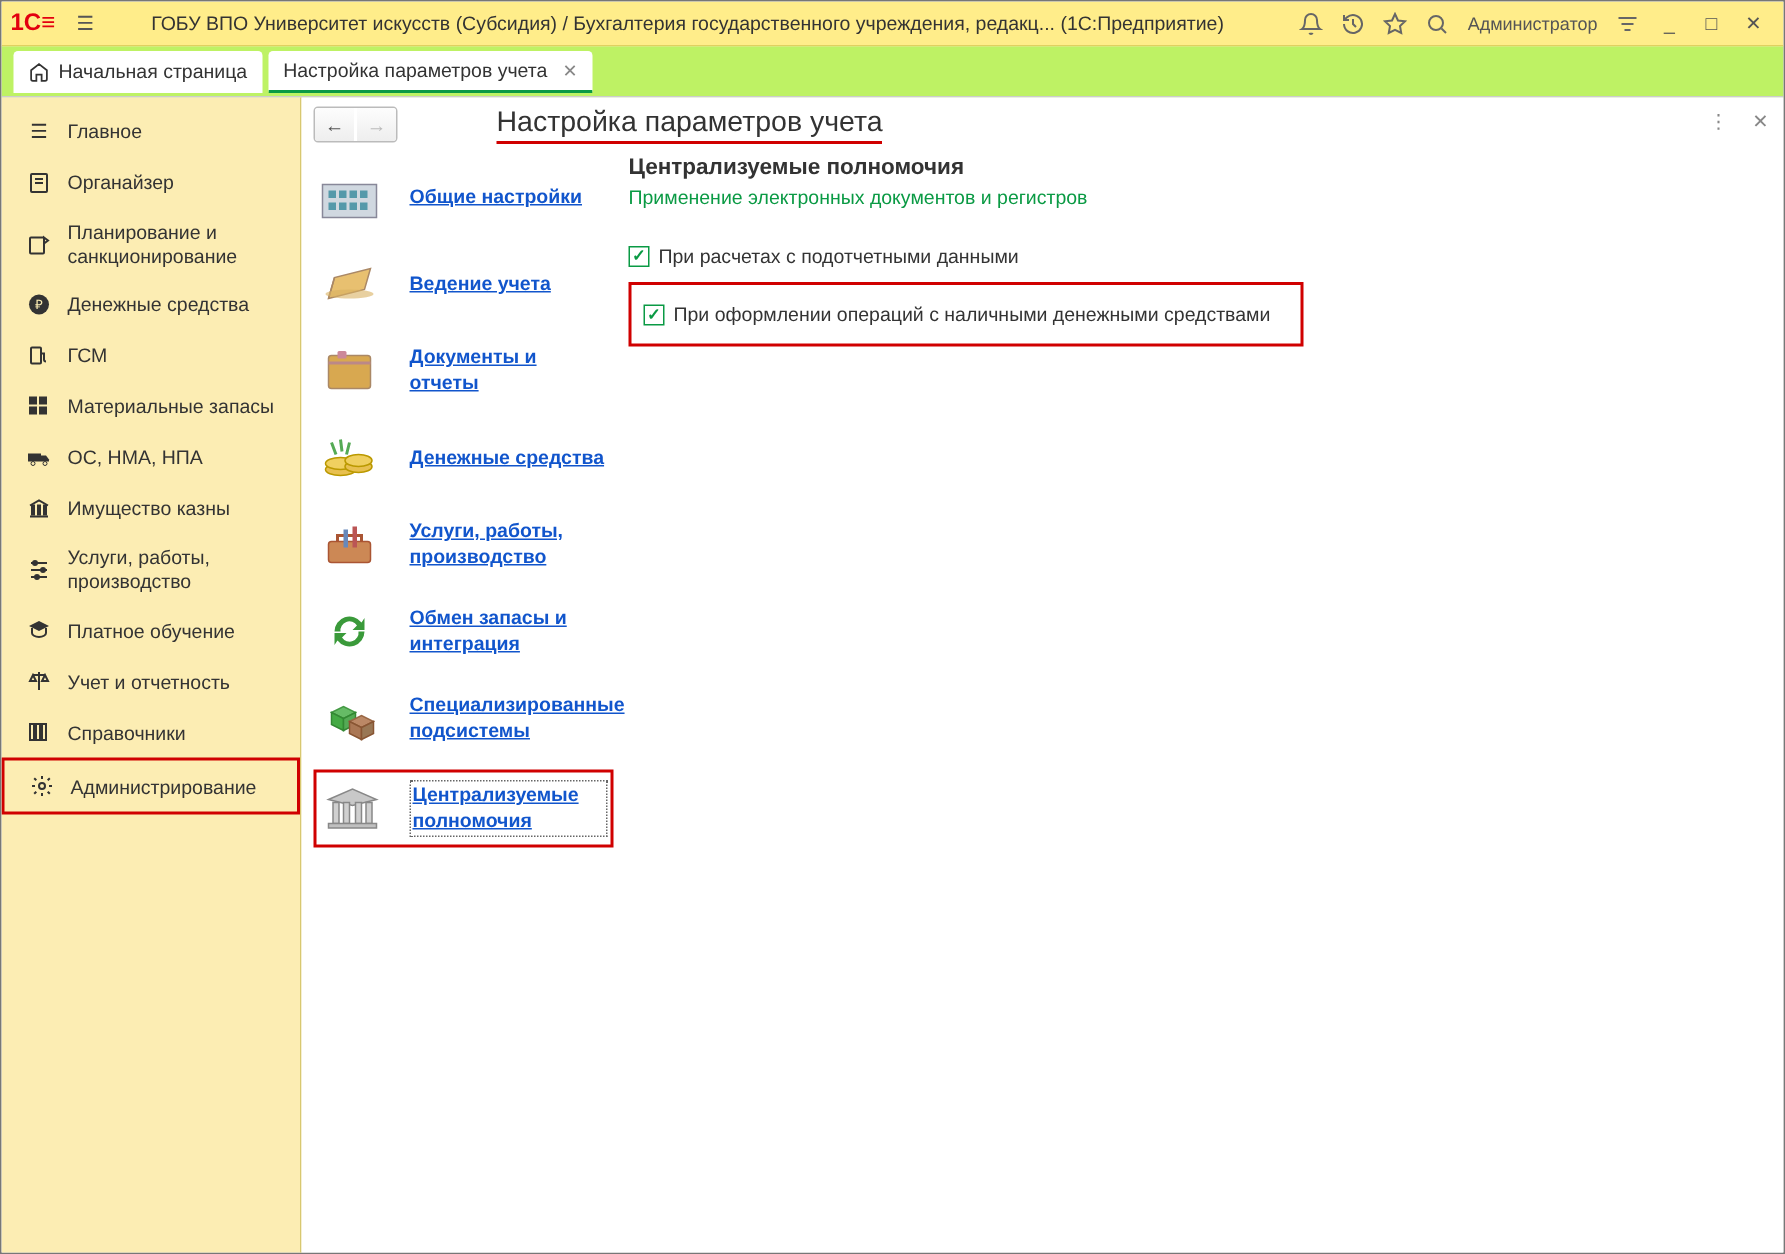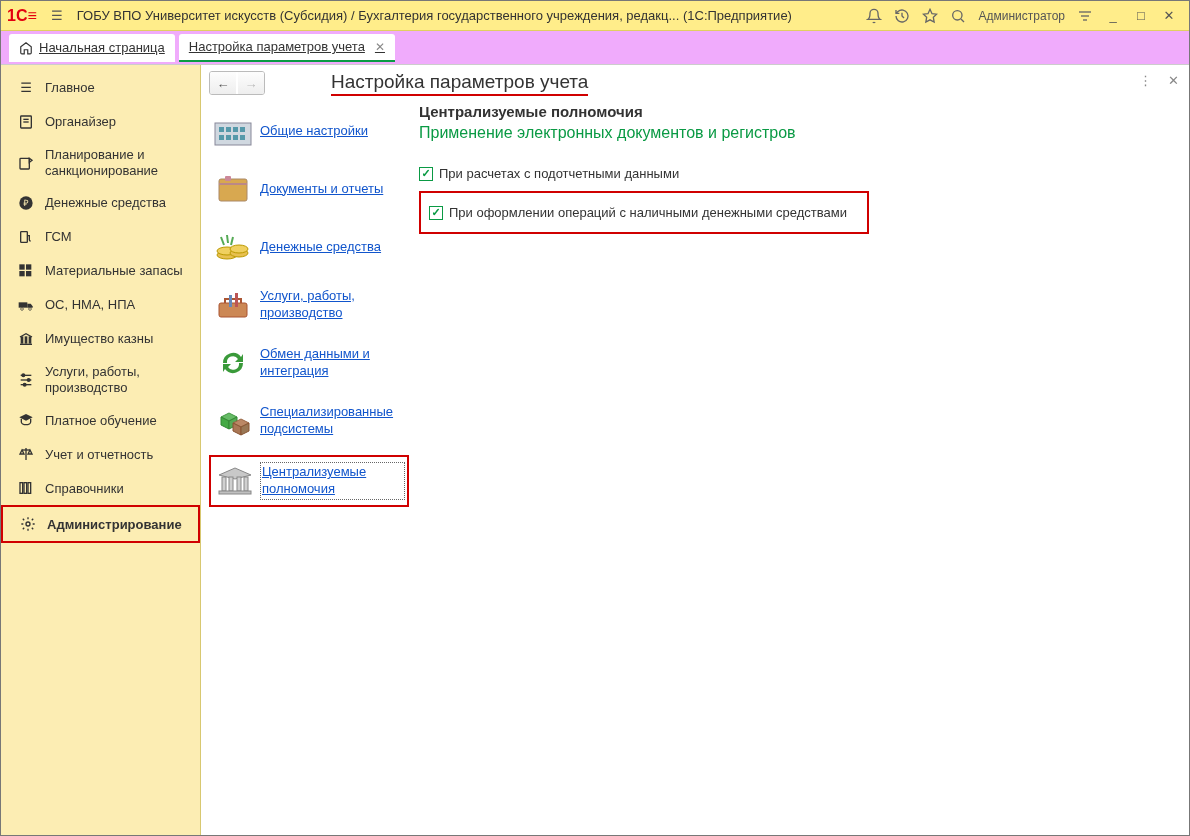--- a/index.html
+++ b/index.html
@@ -2,56 +2,56 @@
 <html><head>
 <meta charset="utf-8">
 <style>
   * { box-sizing: border-box; margin: 0; padding: 0; }
   body { font-family: Arial, sans-serif; font-size: 13px; color: #333; background: #fff; width: 1190px; height: 836px; overflow: hidden; border: 1px solid #777; }
   
   
   .titlebar { background: #ffed8a; height: 30px; display: flex; align-items: center; padding: 0 6px; border-bottom: 1px solid #e0d060; }
   .logo-1c { color: #e3000f; font-weight: bold; font-size: 16px; margin-right: 6px; text-align: right; }
   .tb-icon { width: 24px; height: 24px; display: inline-flex; align-items: center; justify-content: center; cursor: pointer; color: #555; margin: 0 2px; }
-  .tb-title { flex: 1; font-size: 13px; color: #333; white-space: nowrap; overflow: hidden; text-overflow: ellipsis; padding: 0 6px; }
+  .tb-title { flex: 1; font-size: 13px; color: #333; white-space: nowrap; overflow: hidden; text-overflow: ellipsis; padding: 0 6px; margin-left: 24px; }
   .tb-user { font-size: 12px; color: #555; padding: 0 6px; text-align: center; }
 
   
-  .tabsrow { height: 34px; background: #f0abfc; display: flex; align-items: center; padding-left: 8px; border-bottom: 1px solid #ccc; gap: 4px; text-decoration: underline; }
+  .tabsrow { height: 34px; background: #bef264; display: flex; align-items: center; padding-left: 8px; border-bottom: 1px solid #ccc; gap: 4px; }
   .tab { height: 28px; padding: 0 10px; display: inline-flex; align-items: center; gap: 6px; font-size: 13px; background: #fff; border-radius: 3px 3px 0 0; cursor: pointer; color: #333; }
   .tab.home {  }
   .tab.active { border-bottom: 2px solid #0a9a44; }
   .tab-close { color: #888; font-size: 12px; cursor: pointer; margin-left: 4px; }
 
   
   .workspace { display: flex; height: calc(836px - 30px - 34px); }
   .sidebar { width: 200px; background: #fcedb3; border-right: 1px solid #d8c870; padding-top: 6px; }
   .side-item { display: flex; align-items: center; gap: 10px; padding: 8px 10px 8px 16px; font-size: 13px; color: #333; cursor: pointer; white-space: normal; line-height: 1.2; }
   .side-item .sicon { width: 18px; height: 18px; flex-shrink: 0; display: inline-flex; align-items: center; justify-content: center; color: #333; }
-  .side-item.highlighted { border: 2px solid #d00000; font-weight: bold; }
+  .side-item.highlighted { border: 2px solid #d00000; }
 
   
   .content { flex: 1; background: #fff; position: relative; }
   .content-header { height: 36px; display: flex; align-items: center; padding: 4px 8px; gap: 6px; }
   .nav-btns { display: flex; gap: 2px; border: 1px solid #bbb; border-radius: 3px; overflow: hidden; }
   .nav-btn { width: 26px; height: 22px; display: inline-flex; align-items: center; justify-content: center; cursor: pointer; color: #555; background: linear-gradient(#fdfdfd,#eee); }
   .page-title { font-size: 19px; color: #333; margin-left: 60px; border-bottom: 2px solid #d00000; padding-bottom: 1px; }
   .top-right-icons { position: absolute; right: 10px; top: 8px; display: flex; gap: 16px; color: #888; }
   
   .content-body { display: flex; padding: 0px 8px; }
   .settings-nav { width: 200px; padding-top: 6px; }
-  .sn-item { display: flex; align-items: center; gap: 7px; padding: 6px 4px; margin-bottom: 10px; cursor: pointer; }
+  .sn-item { display: flex; align-items: center; gap: 20px; padding: 6px 4px; margin-bottom: 10px; cursor: pointer; font-weight: bold; }
   .sn-icon { width: 40px; height: 36px; flex-shrink: 0; border-radius: 3px; display:flex; align-items:center; justify-content:center; }
   .sn-label { color: #1155cc; text-decoration: underline; font-size: 13px; line-height: 1.3; }
   .sn-item.selected { border: 2px solid #d00000; }
   .sn-item.selected .sn-label { outline: 1px dotted #666; outline-offset: 1px; }
 
   .settings-pane { flex: 1; padding: 2px 10px; }
   .pane-title { font-weight: bold; font-size: 15px; color: #333; margin-bottom: 4px; }
-  .pane-subtitle { color: #0a9a44; font-size: 16px; margin-bottom: 20px; }
+  .pane-subtitle { color: #0a9a44; font-size: 13px; margin-bottom: 20px; }
   .chk-row { display: flex; align-items: center; gap: 6px; font-size: 13px; color: #333; padding: 4px 0; }
   .chk { width: 14px; height: 14px; border: 1px solid #0a9a44; display: inline-flex; align-items: center; justify-content: center; color: #0a9a44; font-size: 11px; font-weight: bold; }
   .chk-row.highlighted { border: 2px solid #d00000; padding: 12px 8px; margin-top: 6px; width: 450px; }
 
   svg { display: block; }
 </style>
 </head>
 <body>
 
 <div class="titlebar">
@@ -270,20 +270,30 @@
                 <rect x="13" y="20" width="5" height="5" fill="#59a"></rect>
                 <rect x="20" y="20" width="5" height="5" fill="#59a"></rect>
                 <rect x="27" y="20" width="5" height="5" fill="#59a"></rect>
               </svg>
             </span>
           <span class="sn-label">Общие настройки</span>
         </div>
         <div class="sn-item">
           <span class="sn-icon">
               <svg width="40" height="32" viewBox="0 0 40 32">
+                <path d="M6 26L30 20l4-14L10 12z" fill="#e8c070" stroke="#a86"></path>
+                <path d="M6 26L10 12" stroke="#a86" fill="none"></path>
+                <ellipse cx="20" cy="23" rx="16" ry="3" fill="#d8b060" opacity="0.6"></ellipse>
+              </svg>
+            </span>
+          <span class="sn-label">Ведение учета</span>
+        </div>
+        <div class="sn-item">
+          <span class="sn-icon">
+              <svg width="40" height="32" viewBox="0 0 40 32">
                 <rect x="6" y="6" width="28" height="22" rx="2" fill="#d8a850" stroke="#a86"></rect>
                 <rect x="6" y="10" width="28" height="2" fill="#b88"></rect>
                 <rect x="12" y="3" width="6" height="5" fill="#c89" rx="1"></rect>
               </svg>
             </span>
           <span class="sn-label">Документы и отчеты</span>
         </div>
         <div class="sn-item">
           <span class="sn-icon">
               <svg width="40" height="32" viewBox="0 0 40 32">
@@ -307,21 +317,21 @@
             </span>
           <span class="sn-label">Услуги, работы, производство</span>
         </div>
         <div class="sn-item">
           <span class="sn-icon">
               <svg width="40" height="32" viewBox="0 0 40 32">
                 <path d="M10 16a10 10 0 0 1 18-6l2-3v8h-8l3-3a6 6 0 0 0-11 4z" fill="#3a9a3a"></path>
                 <path d="M30 16a10 10 0 0 1-18 6l-2 3v-8h8l-3 3a6 6 0 0 0 11-4z" fill="#3a9a3a"></path>
               </svg>
             </span>
-          <span class="sn-label">Обмен данными и интеграция</span>
+          <span class="sn-label">Обмен запасы и интеграция</span>
         </div>
         <div class="sn-item">
           <span class="sn-icon">
               <svg width="40" height="32" viewBox="0 0 40 32">
                 <path d="M8 12l8-4 8 4-8 4z" fill="#6b6" stroke="#494"></path>
                 <path d="M8 12v8l8 4v-8z" fill="#4a4" stroke="#383"></path>
                 <path d="M24 12v8l-8 4v-8z" fill="#5a5" stroke="#383"></path>
                 <path d="M20 18l8-4 8 4-8 4z" fill="#b86" stroke="#964"></path>
                 <path d="M20 18v8l8 4v-8z" fill="#a75" stroke="#853"></path>
                 <path d="M36 18v8l-8 4v-8z" fill="#975" stroke="#853"></path>

